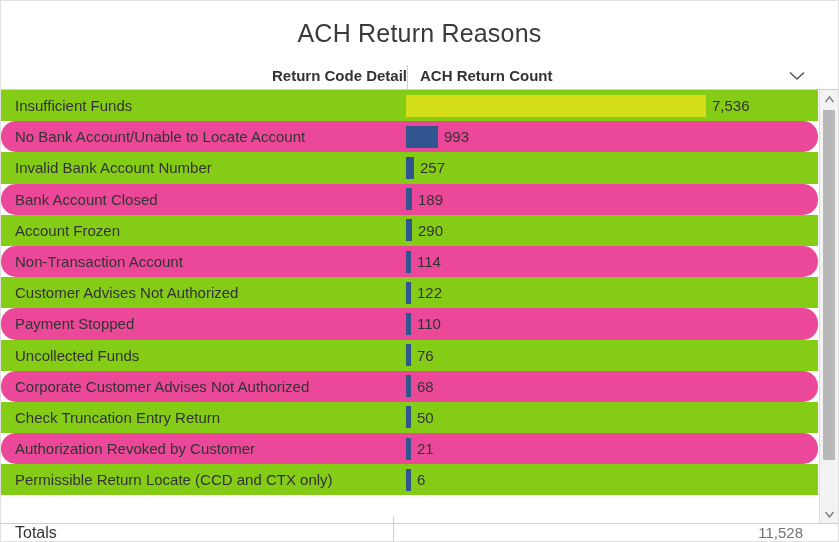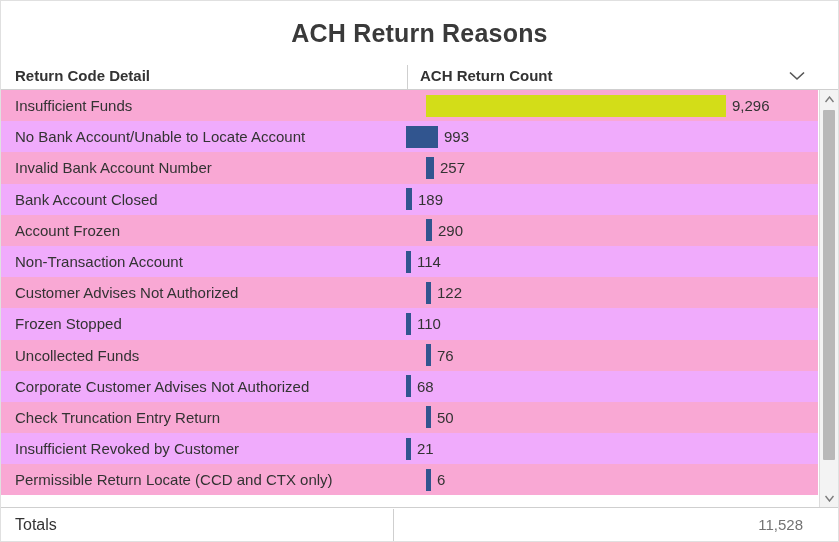--- a/index.html
+++ b/index.html
@@ -22,30 +22,31 @@
     border: 1px solid #e0e0e0;
     background: #ffffff;
     display: flex;
     flex-direction: column;
   }
   .viz-title {
     text-align: center;
     font-size: 25px;
     color: #3a3a3a;
     padding: 18px 0 14px 0;
-    font-weight: bold;
+    font-weight: normal;
     letter-spacing: 0.2px;
   }
   .header-row {
     display: flex;
     align-items: flex-end;
     padding: 0 12px 0 14px;
     height: 28px;
     border-bottom: 1px solid #cfcfcf;
     box-sizing: border-box;
+    text-align: right;
   }
   .header-cell {
     font-size: 15px;
     font-weight: bold;
     color: #333333;
     white-space: nowrap;
   }
   .header-left {
     width: 392px;
     flex: 0 0 392px;
@@ -86,25 +87,25 @@
     bottom: 0;
     overflow: hidden;
   }
   .row {
     display: flex;
     align-items: center;
     height: 31.2px;
     box-sizing: border-box;
   }
   .row.odd {
-    background: #f9a8d4;
-    gap: 20px;
+    background: #84cc16;
   }
   .row.even {
-    background: #f0abfc;
+    background: #ec4899;
+    border-radius: 15px;
   }
   .row-label {
     width: 392px;
     flex: 0 0 392px;
     font-size: 15px;
     color: #333333;
     padding-left: 14px;
     box-sizing: border-box;
     white-space: nowrap;
     overflow: hidden;
@@ -161,21 +162,21 @@
     left: 3px;
     width: 12px;
     top: 20px;
     height: 350px;
     background: #b8b8b8;
     border-radius: 1px;
   }
   .totals-row {
     display: flex;
     align-items: center;
-    height: 34px;
+    height: 18px;
     border-top: 1px solid #cfcfcf;
     box-sizing: border-box;
     background: #ffffff;
   }
   .totals-label {
     width: 392px;
     flex: 0 0 392px;
     font-size: 16px;
     color: #333333;
     padding-left: 14px;
@@ -214,21 +215,21 @@
       </span>
     </div>
   </div>
 
   <div class="rows-area">
     <div class="rows-clip" id="rows">
         <div class="row odd">
           <div class="row-label">Insufficient Funds</div>
           <div class="row-bar-cell">
             <div class="bar highlight" style="width: 300px;"></div>
-            <div class="bar-value">9,296</div>
+            <div class="bar-value">7,536</div>
           </div>
         </div>
         <div class="row even">
           <div class="row-label">No Bank Account/Unable to Locate Account</div>
           <div class="row-bar-cell">
             <div class="bar" style="width: 32px;"></div>
             <div class="bar-value">993</div>
           </div>
         </div>
         <div class="row odd">
@@ -260,21 +261,21 @@
           </div>
         </div>
         <div class="row odd">
           <div class="row-label">Customer Advises Not Authorized</div>
           <div class="row-bar-cell">
             <div class="bar" style="width: 5px;"></div>
             <div class="bar-value">122</div>
           </div>
         </div>
         <div class="row even">
-          <div class="row-label">Frozen Stopped</div>
+          <div class="row-label">Payment Stopped</div>
           <div class="row-bar-cell">
             <div class="bar" style="width: 5px;"></div>
             <div class="bar-value">110</div>
           </div>
         </div>
         <div class="row odd">
           <div class="row-label">Uncollected Funds</div>
           <div class="row-bar-cell">
             <div class="bar" style="width: 5px;"></div>
             <div class="bar-value">76</div>
@@ -288,21 +289,21 @@
           </div>
         </div>
         <div class="row odd">
           <div class="row-label">Check Truncation Entry Return</div>
           <div class="row-bar-cell">
             <div class="bar" style="width: 5px;"></div>
             <div class="bar-value">50</div>
           </div>
         </div>
         <div class="row even">
-          <div class="row-label">Insufficient Revoked by Customer</div>
+          <div class="row-label">Authorization Revoked by Customer</div>
           <div class="row-bar-cell">
             <div class="bar" style="width: 5px;"></div>
             <div class="bar-value">21</div>
           </div>
         </div>
         <div class="row odd">
           <div class="row-label">Permissible Return Locate (CCD and CTX only)</div>
           <div class="row-bar-cell">
             <div class="bar" style="width: 5px;"></div>
             <div class="bar-value">6</div>

